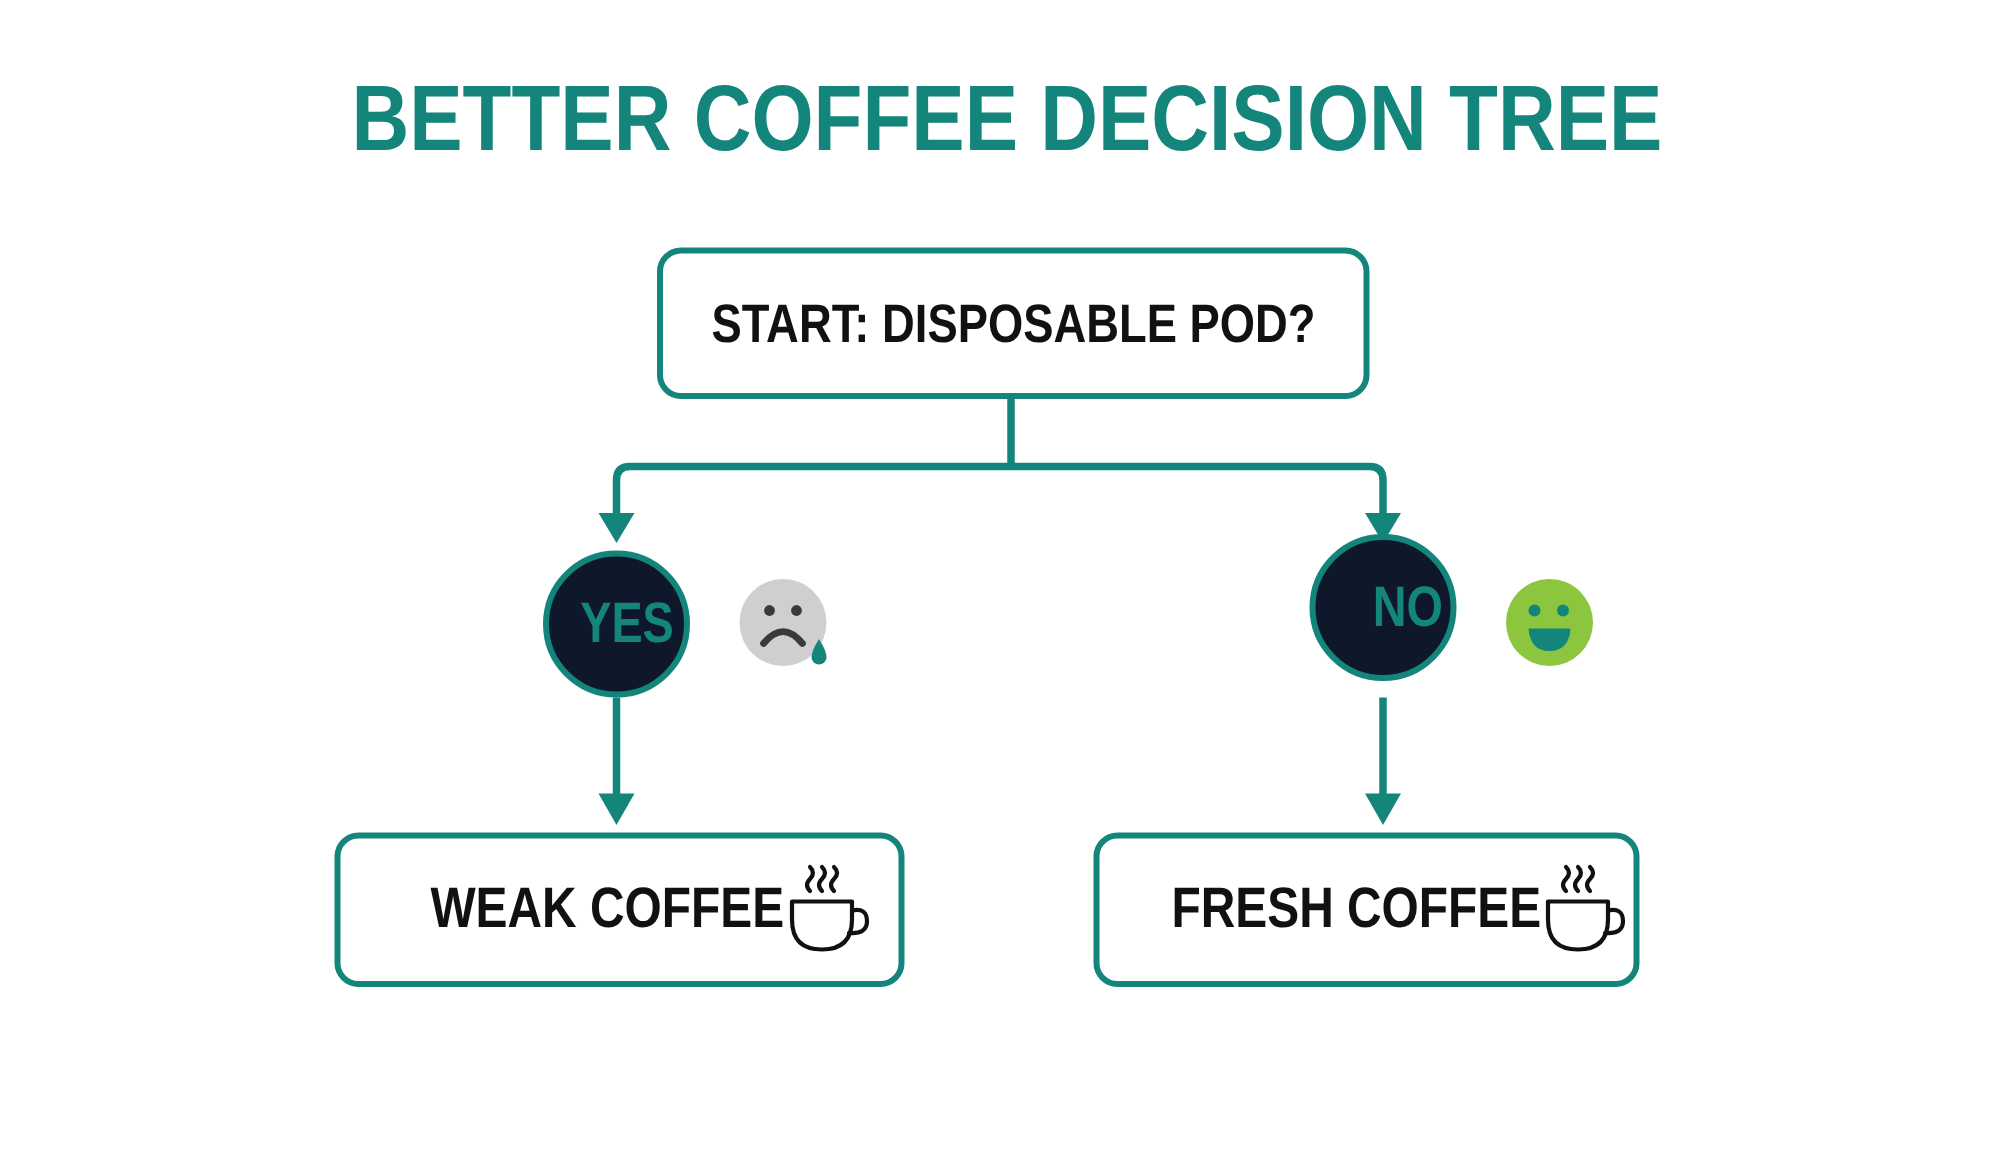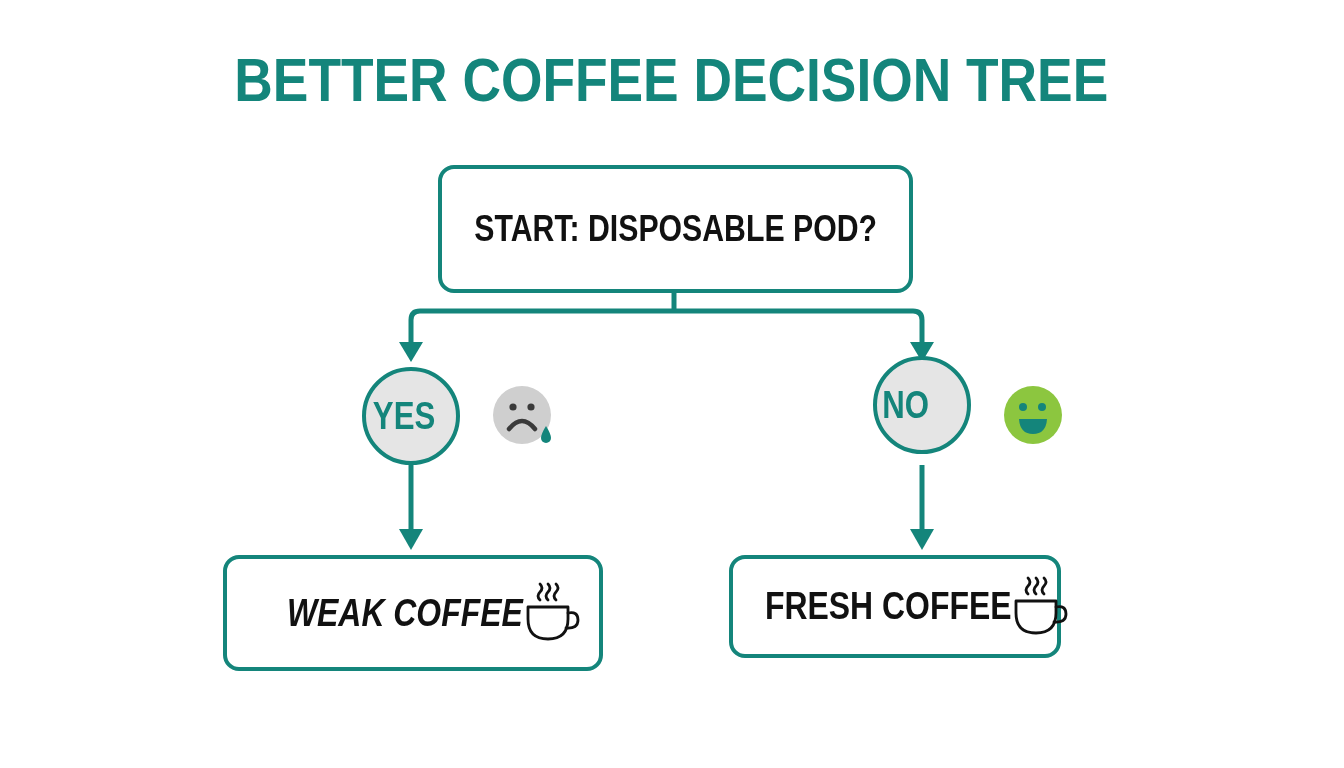--- a/index.html
+++ b/index.html
@@ -51,33 +51,32 @@
       color: #111111;
       font-size: 36px;
       white-space: nowrap;
       display: inline-block;
       transform: scaleX(0.84);
     }
     .start-box {
       left: 438px;
       top: 165px;
       width: 475px;
-      height: 128px;
+      height: 101px;
     }
     .weak-box {
       left: 223px;
       top: 555px;
       width: 380px;
-      height: 116px;
-      font-style: italic;
+      height: 103px;
     }
     .fresh-box {
       left: 729px;
       top: 555px;
-      width: 332px;
+      width: 364px;
       height: 103px;
     }
     .outcome-inner {
       display: flex;
       align-items: center;
       gap: 4px;
     }
     .outcome-inner .box-text {
       font-size: 38px;
     }
@@ -88,24 +87,24 @@
       height: 64px;
       display: inline-block;
     }
     .circle {
       position: absolute;
       box-sizing: border-box;
       width: 98px;
       height: 98px;
       border: 4px solid #14857b;
       border-radius: 50%;
-      background: #e5e5e5;
+      background: #0f172a;
       display: flex;
       align-items: center;
-      justify-content: flex-start;
+      justify-content: flex-end;
     }
     .circle-text {
       font-weight: bold;
       color: #14857b;
       font-size: 38px;
       display: inline-block;
       transform: scaleX(0.82);
     }
     .yes-circle { left: 362px; top: 367px; }
     .no-circle { left: 873px; top: 356px; }

